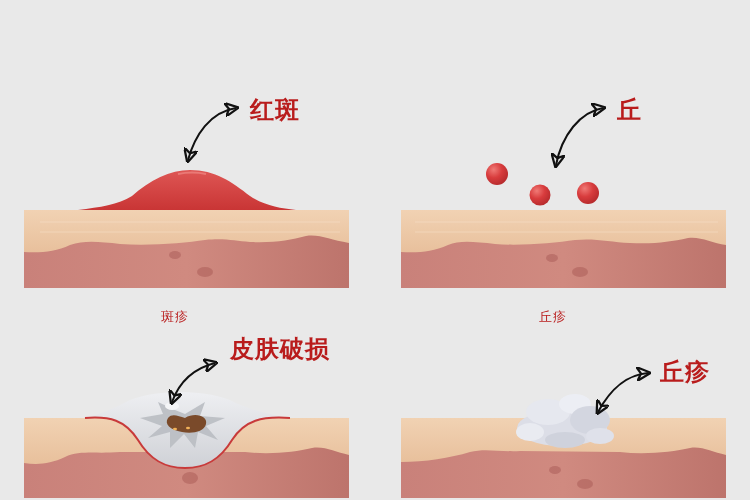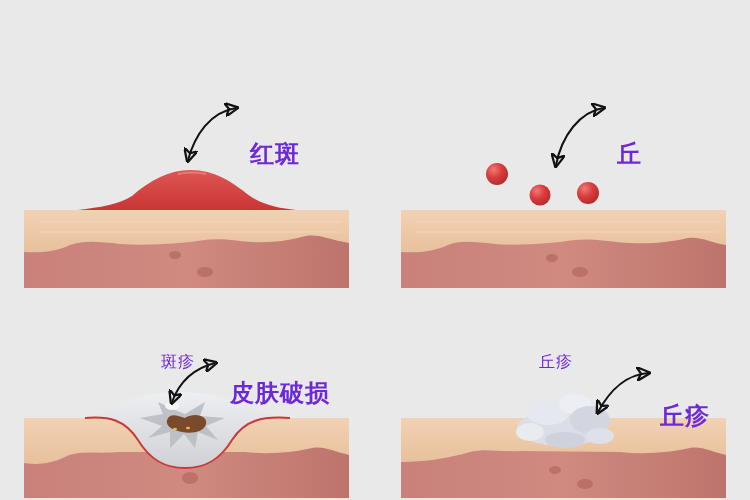--- a/index.html
+++ b/index.html
@@ -4,26 +4,25 @@
 <style>
   html, body { margin:0; padding:0; }
   body {
     width:750px; height:500px; overflow:hidden;
     background:#e9e9e9;
     font-family: "DejaVu Sans", "Liberation Sans", sans-serif;
     position:relative;
   }
   .stage { position:absolute; left:0; top:0; width:750px; height:500px; }
   .label {
-    position:absolute; color:#6d28d9; white-space:nowrap;
+    position:absolute; color:#b91c1c; white-space:nowrap;
     letter-spacing:1px;
-    margin-top:44px;
   }
   .callout { font-size:24px; font-weight:bold; }
-  .caption { font-size:16px; font-weight:normal; }
+  .caption { font-size:13px; font-weight:normal; }
   svg { position:absolute; left:0; top:0; }
 </style>
 </head>
 <body>
 
 <div class="stage">
   <svg width="750" height="500" viewBox="0 0 750 500">
     <defs>
       <linearGradient id="epi" x1="0" y1="0" x2="0" y2="1">
         <stop offset="0" stop-color="#f1d2b3"></stop>

